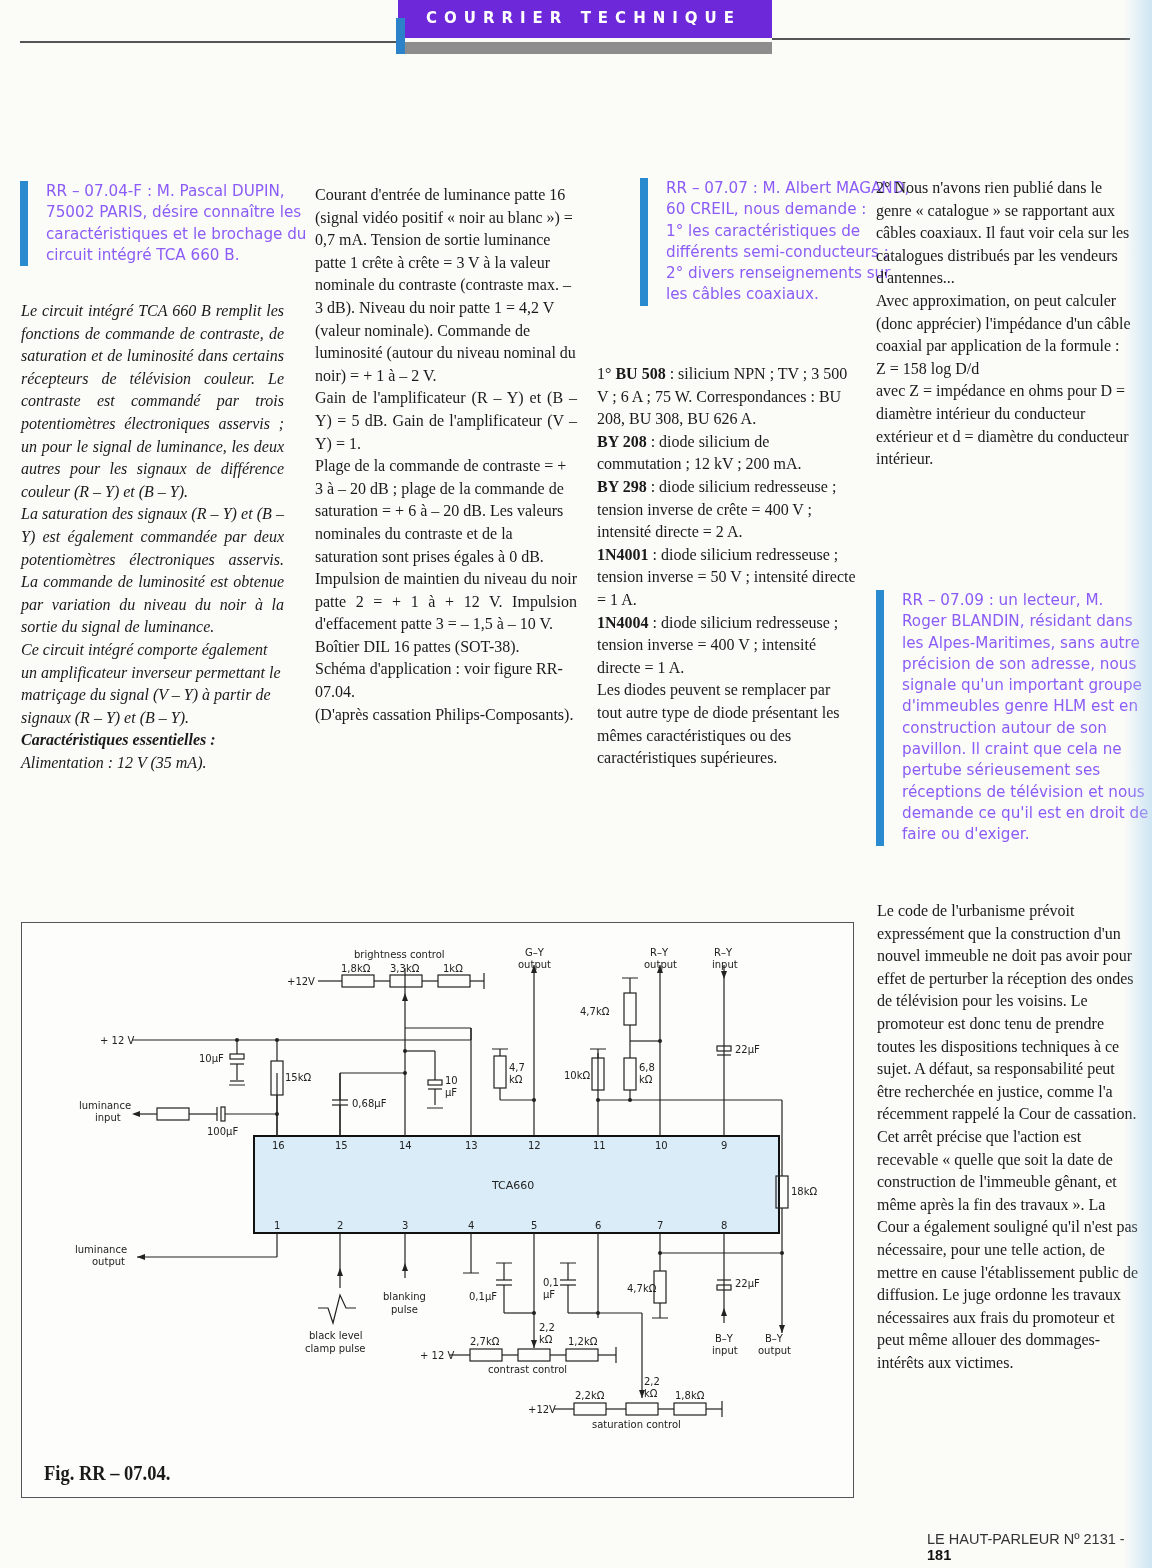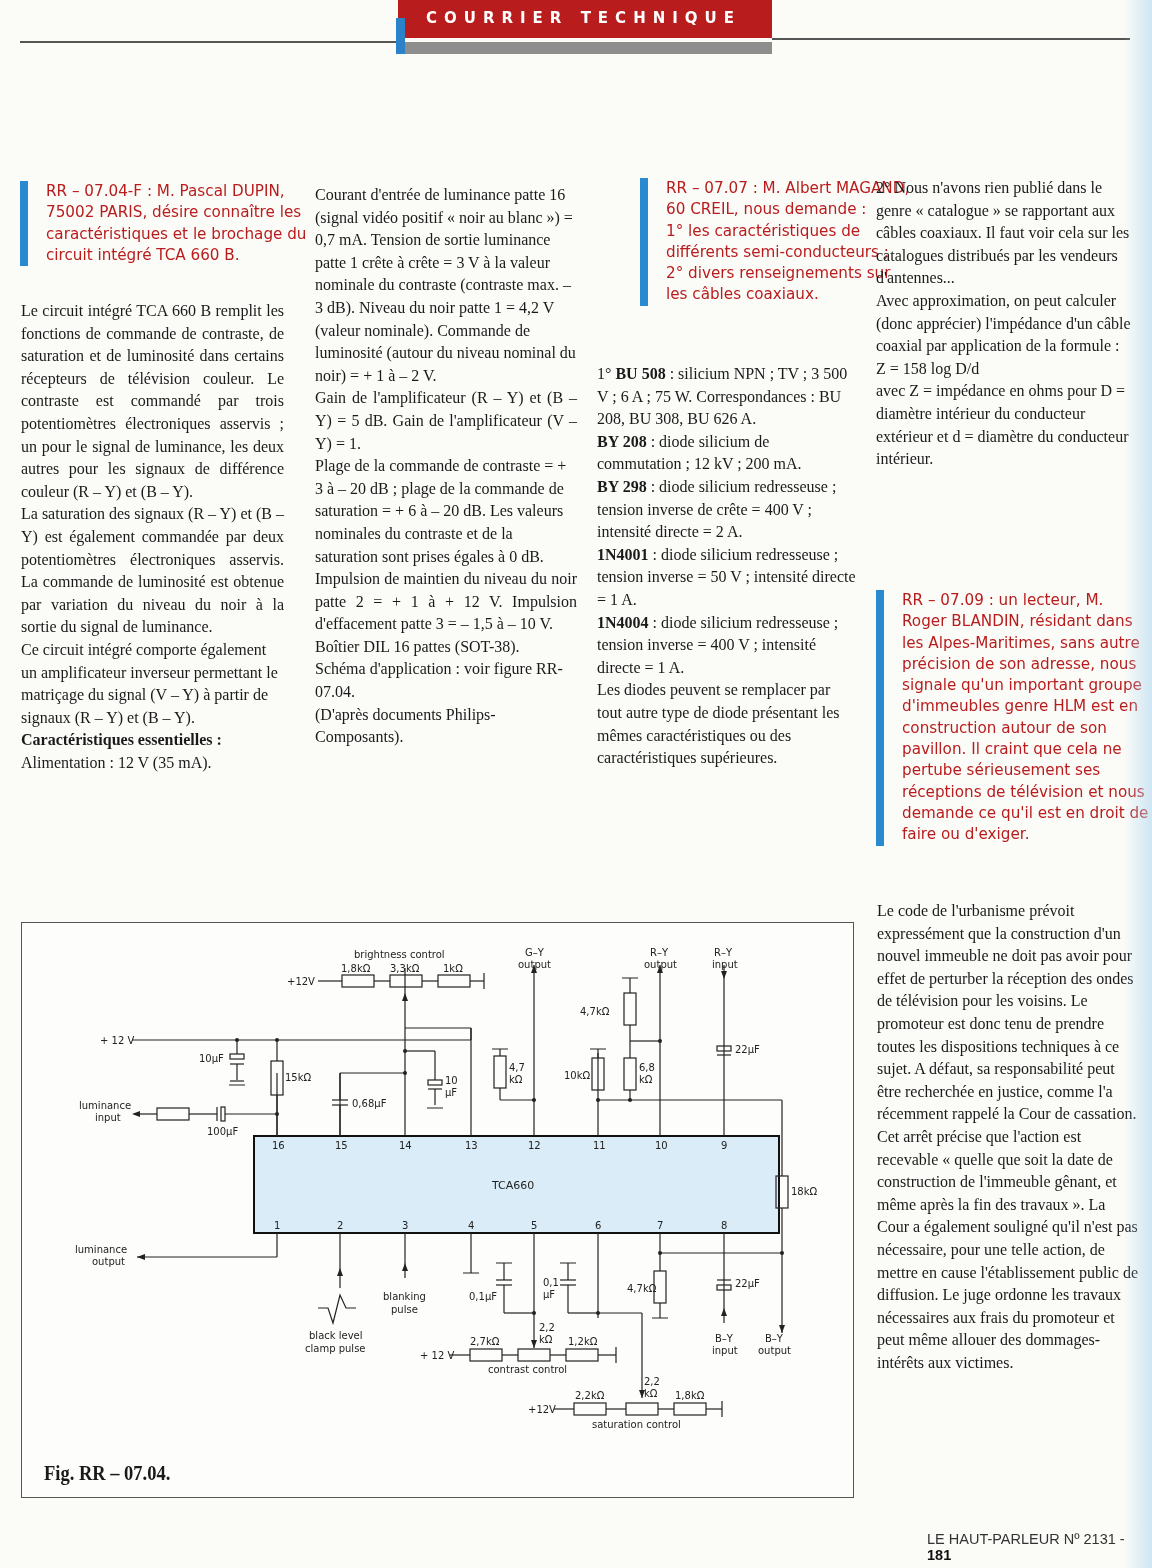--- a/index.html
+++ b/index.html
@@ -1,25 +1,25 @@
 <!DOCTYPE html>
 <html><head>
 <meta charset="utf-8">
 <style>
   html,body{margin:0;padding:0;}
   body{width:1152px;height:1568px;position:relative;background:#fbfbf8;overflow:hidden;
        font-family:"Liberation Serif",serif;color:#1a1a1a;}
   .rule{position:absolute;height:2px;background:#555;}
-  .banner{position:absolute;left:398px;top:0;width:374px;height:38px;background:#b91c1c;
+  .banner{position:absolute;left:398px;top:0;width:374px;height:38px;background:#6d28d9;
           color:#fff;font-family:"DejaVu Sans",sans-serif;font-weight:bold;font-size:15px;
           letter-spacing:7px;line-height:36px;padding-left:28px;box-sizing:border-box;}
   .banner-sub{position:absolute;left:398px;top:42px;width:374px;height:12px;background:#8d8d8d;}
   .banner-blue{position:absolute;left:396px;top:18px;width:9px;height:36px;background:#2b82c9;}
   .q{position:absolute;border-left:8px solid #2a8ad0;padding-left:18px;
-     font-family:"DejaVu Sans",sans-serif;font-size:15.2px;line-height:21.3px;color:#b91c1c;}
+     font-family:"DejaVu Sans",sans-serif;font-size:15.2px;line-height:21.3px;color:#8b5cf6;}
   .t{position:absolute;font-size:16px;line-height:22.6px;}
   .t p{margin:0;}
   .t b{font-weight:bold;}
   .figbox{position:absolute;left:21px;top:922px;width:833px;height:576px;border:1.5px solid #555;box-sizing:border-box;background:#fdfdfb;}
   svg text{font-family:"DejaVu Sans",sans-serif;font-size:10px;fill:#222;}
   .figcap{position:absolute;left:44px;top:1462px;font-size:21px;font-weight:bold;
           transform:scaleX(0.88);transform-origin:left;}
   .footer{position:absolute;left:927px;top:1531px;font-family:"Liberation Sans",sans-serif;font-size:14.5px;color:#333;}
   .footer b{font-weight:bold;color:#111;}
   .bleed{position:absolute;right:0;top:0;width:28px;height:1568px;
@@ -30,36 +30,36 @@
 
 <div class="rule" style="left:20px;top:41px;width:376px;"></div>
 <div class="rule" style="left:772px;top:38px;width:358px;"></div>
 <div class="banner">COURRIER TECHNIQUE</div>
 <div class="banner-sub"></div>
 <div class="banner-blue"></div>
 
 <div class="q" style="left:20px;top:181px;width:262px;">
   <span>RR – 07.04-F : M. Pascal DUPIN, 75002 PARIS, désire connaître les caractéristiques et le brochage du circuit intégré TCA 660 B.</span>
 </div>
-<div class="t" style="left:21px;top:300px;width:263px;">
+<div class="t" style="left:21px;top:300px;width:263px;font-style:italic;">
   <p style="text-align:justify;">Le circuit intégré TCA 660 B remplit les fonctions de commande de contraste, de saturation et de luminosité dans certains récepteurs de télévision couleur. Le contraste est commandé par trois potentiomètres électroniques asservis ; un pour le signal de luminance, les deux autres pour les signaux de différence couleur (R – Y) et (B – Y).</p>
   <p style="text-align:justify;">La saturation des signaux (R – Y) et (B – Y) est également commandée par deux potentiomètres électroniques asservis. La commande de luminosité est obtenue par variation du niveau du noir à la sortie du signal de luminance.</p>
   <p>Ce circuit intégré comporte également un amplificateur inverseur permettant le matriçage du signal (V – Y) à partir de signaux (R – Y) et (B – Y).</p>
   <p><b>Caractéristiques essentielles :</b></p>
   <p>Alimentation : 12 V (35 mA).</p>
 </div>
 
 <div class="t" style="left:315px;top:184px;width:262px;">
   <p>Courant d'entrée de luminance patte 16 (signal vidéo positif « noir au blanc ») = 0,7 mA. Tension de sortie luminance patte 1 crête à crête = 3 V à la valeur nominale du contraste (contraste max. – 3 dB). Niveau du noir patte 1 = 4,2 V (valeur nominale). Commande de luminosité (autour du niveau nominal du noir) = + 1 à – 2 V.</p>
   <p style="text-align:justify;">Gain de l'amplificateur (R – Y) et (B – Y) = 5 dB. Gain de l'amplificateur (V – Y) = 1.</p>
   <p>Plage de la commande de contraste = + 3 à – 20 dB ; plage de la commande de saturation = + 6 à – 20 dB. Les valeurs nominales du contraste et de la saturation sont prises égales à 0 dB.</p>
   <p style="text-align:justify;">Impulsion de maintien du niveau du noir patte 2 = + 1 à + 12 V. Impulsion d'effacement patte 3 = – 1,5 à – 10 V.</p>
   <p>Boîtier DIL 16 pattes (SOT-38).</p>
   <p>Schéma d'application : voir figure RR-07.04.</p>
-  <p>(D'après documents Philips-Composants).</p>
+  <p>(D'après cassation Philips-Composants).</p>
 </div>
 
 <div class="q" style="left:594px;top:178px;width:250px;margin-left:46px;">
   <div>RR – 07.07 : M. Albert MAGAND, 60 CREIL, nous demande :</div>
   <div>1° les caractéristiques de différents semi-conducteurs ;</div>
   <div>2° divers renseignements sur les câbles coaxiaux.</div>
 </div>
 <div class="t" style="left:597px;top:363px;width:260px;">
   <p><span>1° </span><b>BU 508</b><span> : silicium NPN ; TV ; 3 500 V ; 6 A ; 75 W. Correspondances : BU 208, BU 308, BU 626 A.</span></p>
   <p><b>BY 208</b><span> : diode silicium de commutation ; 12 kV ; 200 mA.</span></p>

